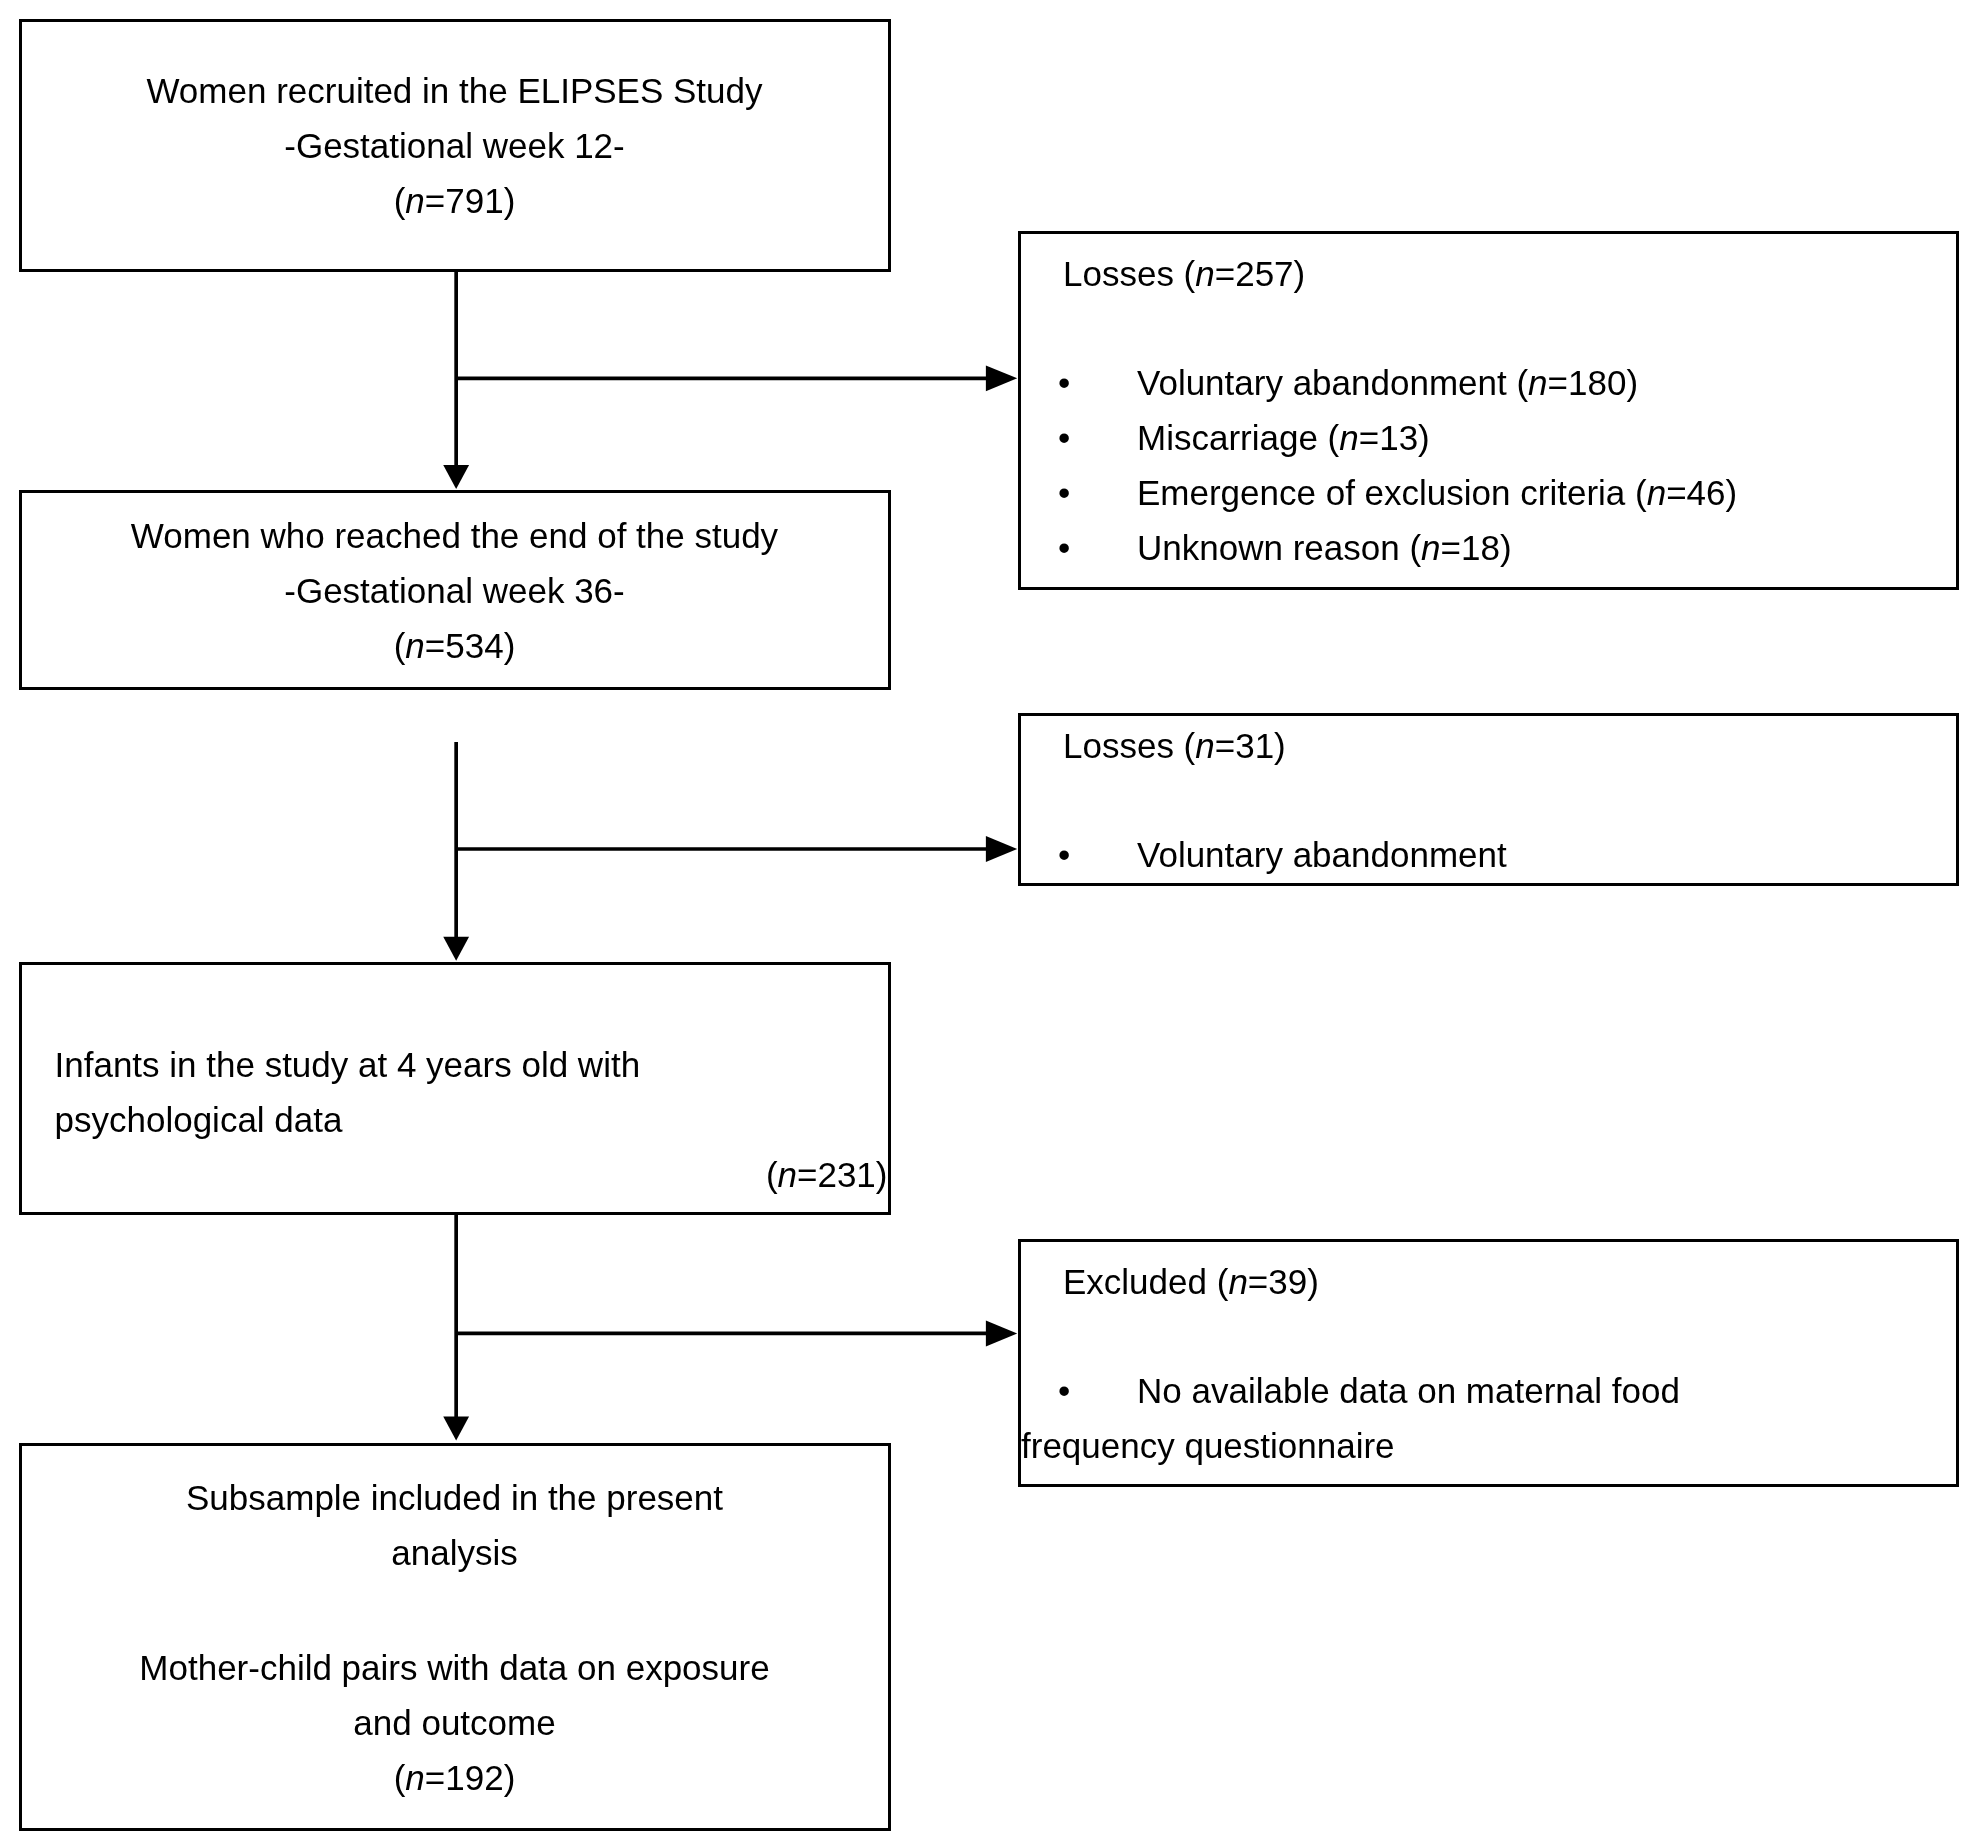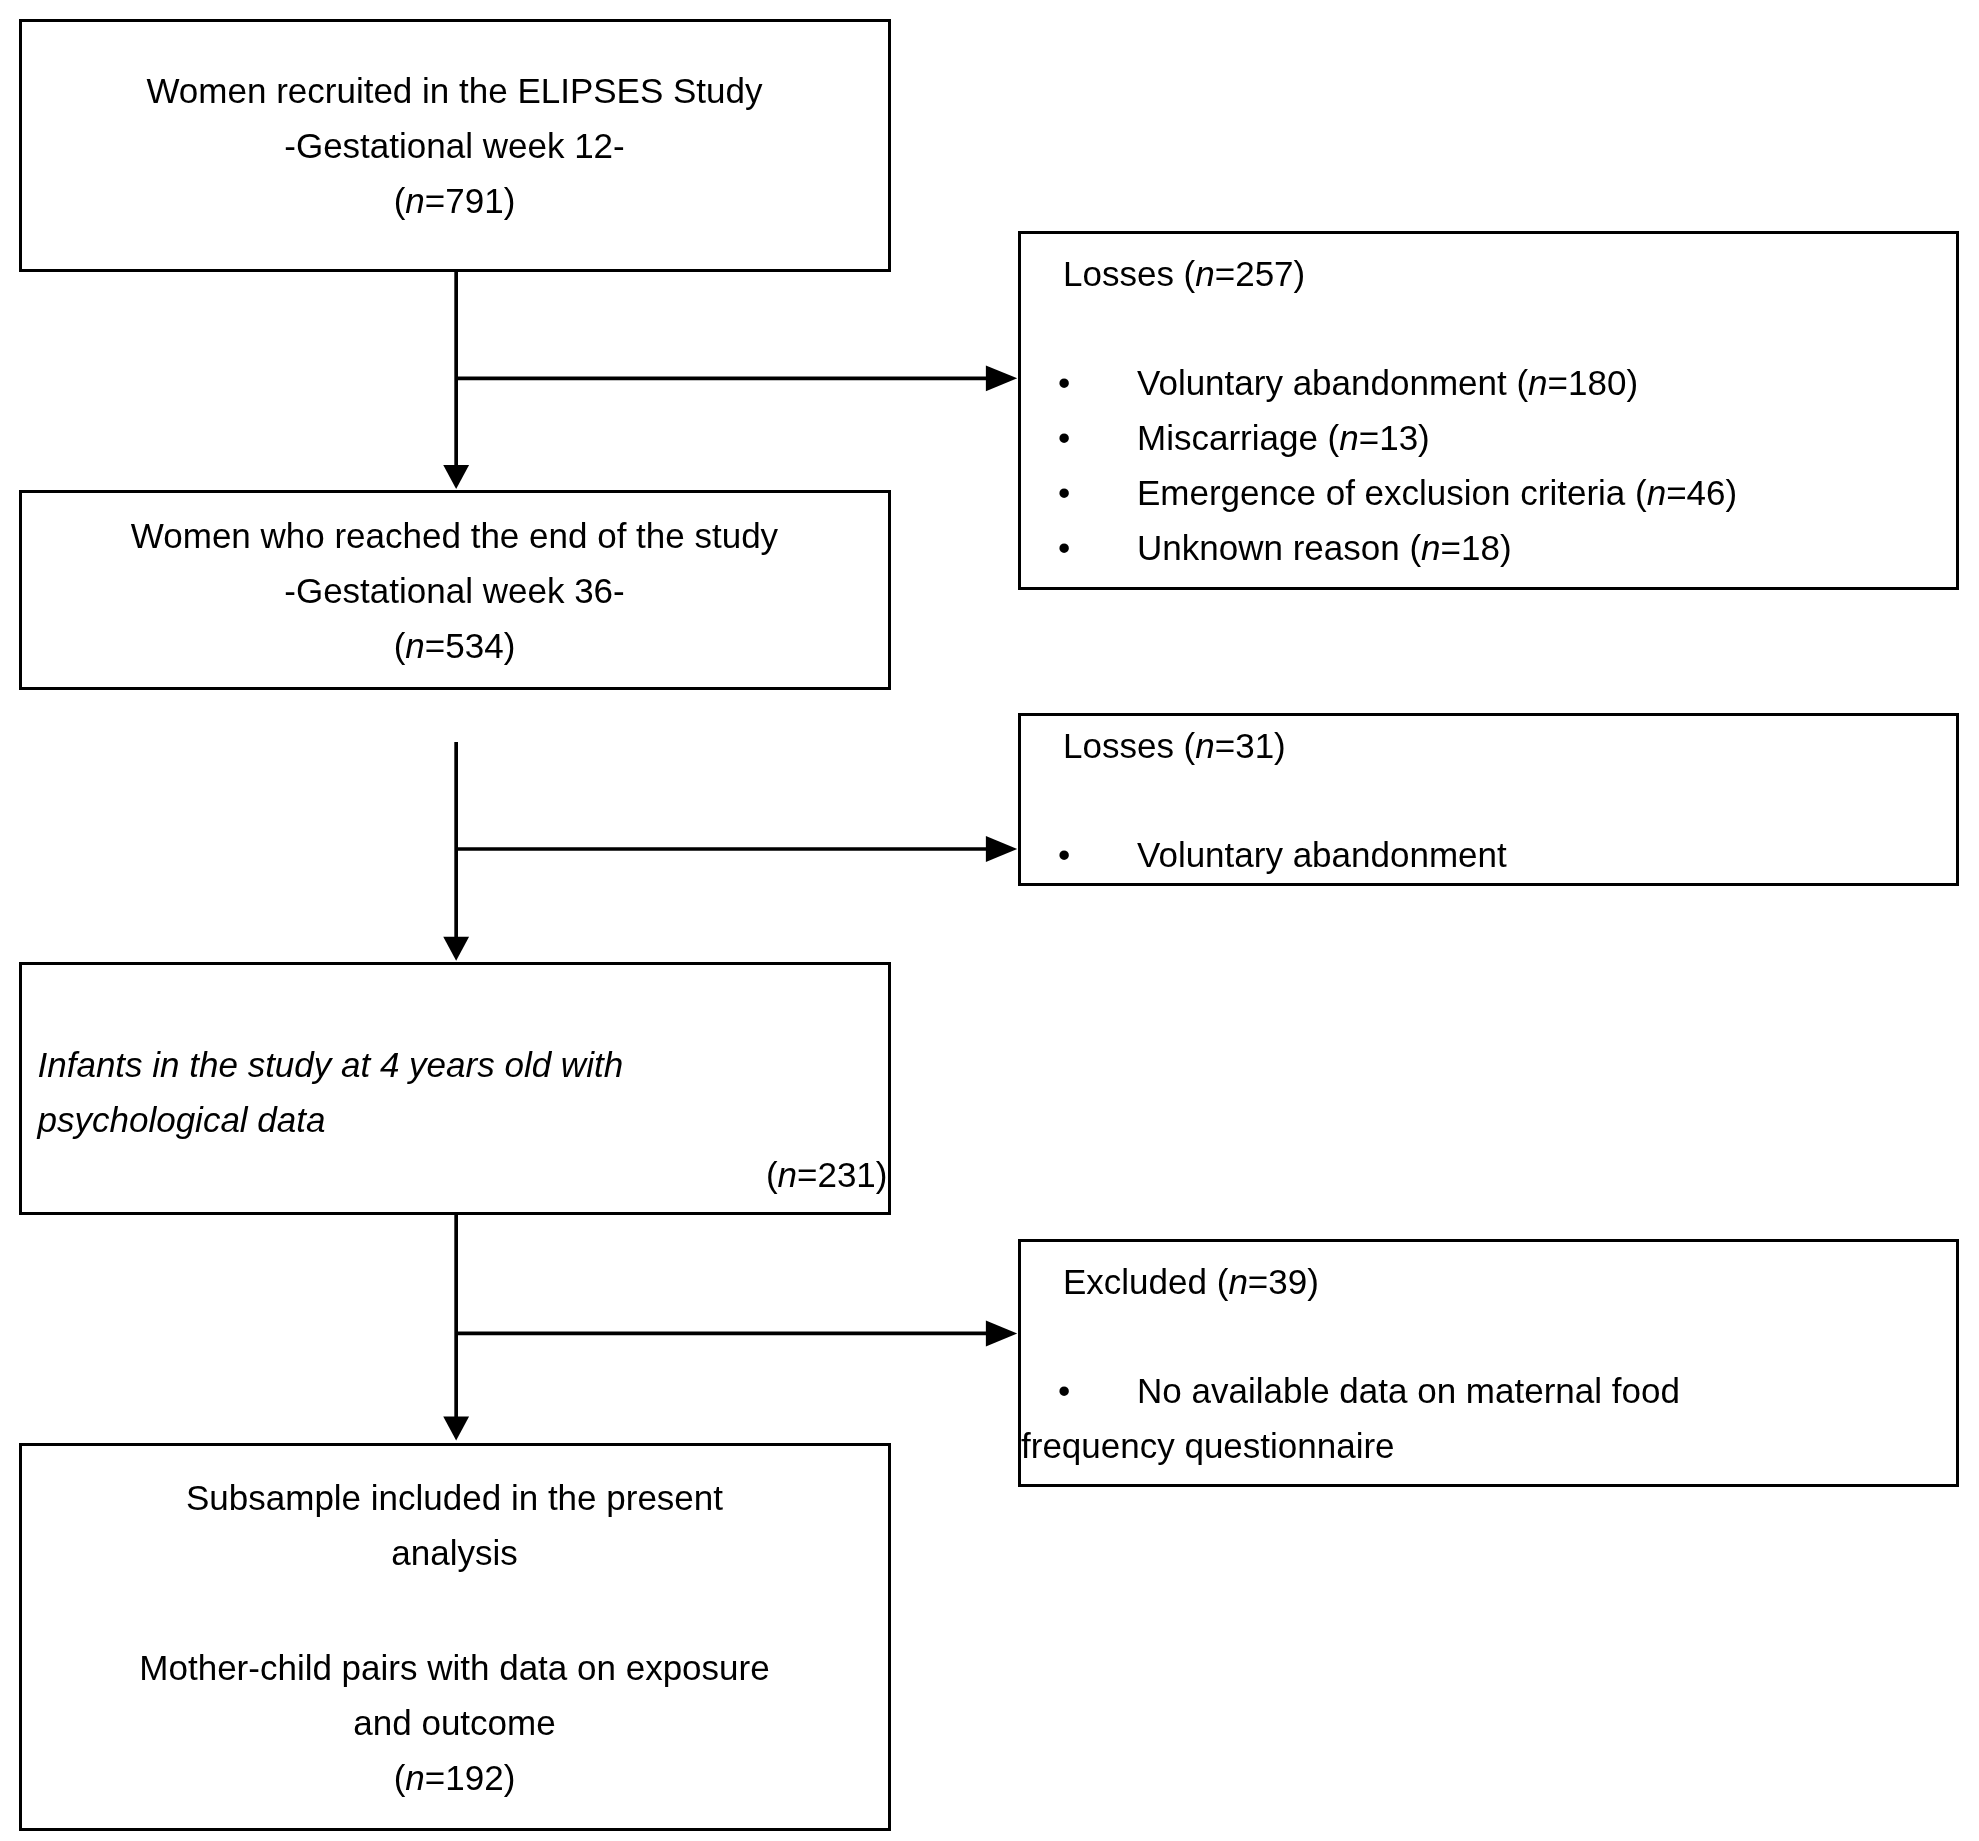--- a/index.html
+++ b/index.html
@@ -37,21 +37,21 @@
     display: flex;
     flex-direction: column;
     justify-content: center;
     text-align: center;
   }
   #box-recruited   { top: 18.5px;   height: 253px; }
   #box-end-study   { top: 490px;  height: 200px; }
   #box-infants     { top: 962px; height: 253px; display: block; text-align: left; padding-top: 72px; }
   #box-subsample   { top: 1443px; height: 388px; }
   .line { white-space: nowrap; }
-  #box-infants .left-line { padding-left: 16px; font-style: italic; }
+  #box-infants .left-line { padding-left: 33px; }
   #box-infants .center-line { text-align: right; }
   .gap-line { height: 60px; }
   
   .side-box {
     left: 1018px;
     width: 941px;
     display: flex;
     flex-direction: column;
     justify-content: center;
     text-align: left;

